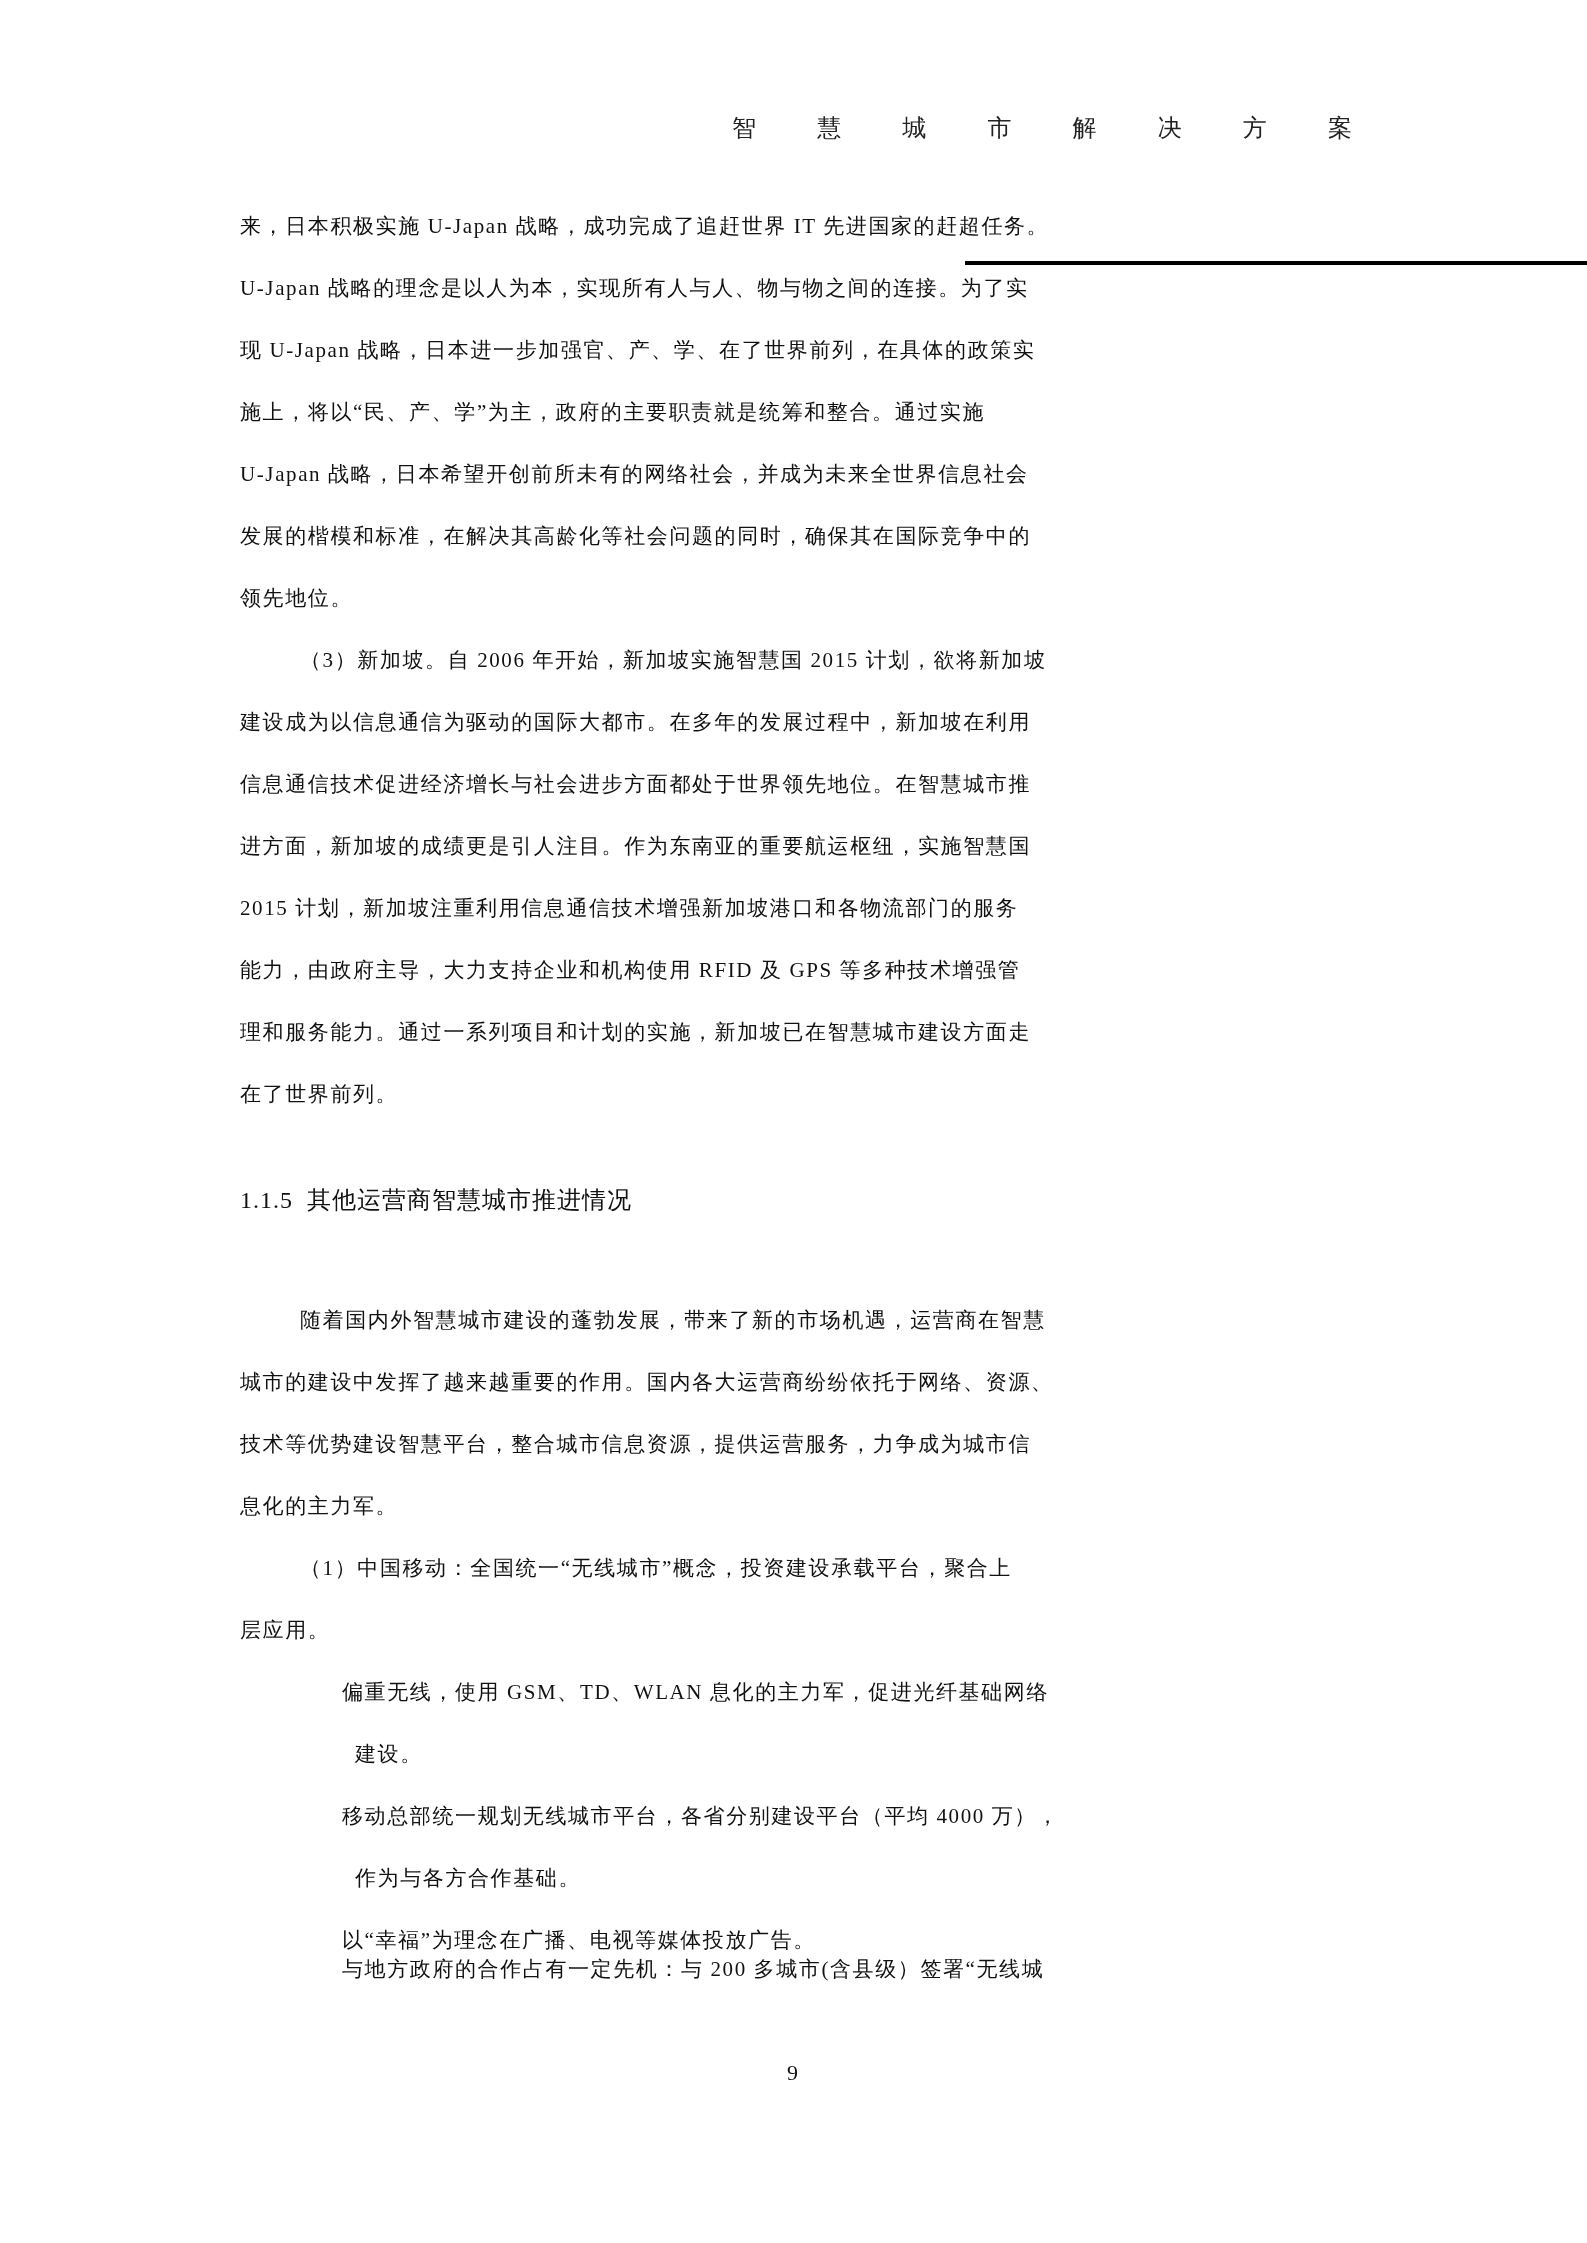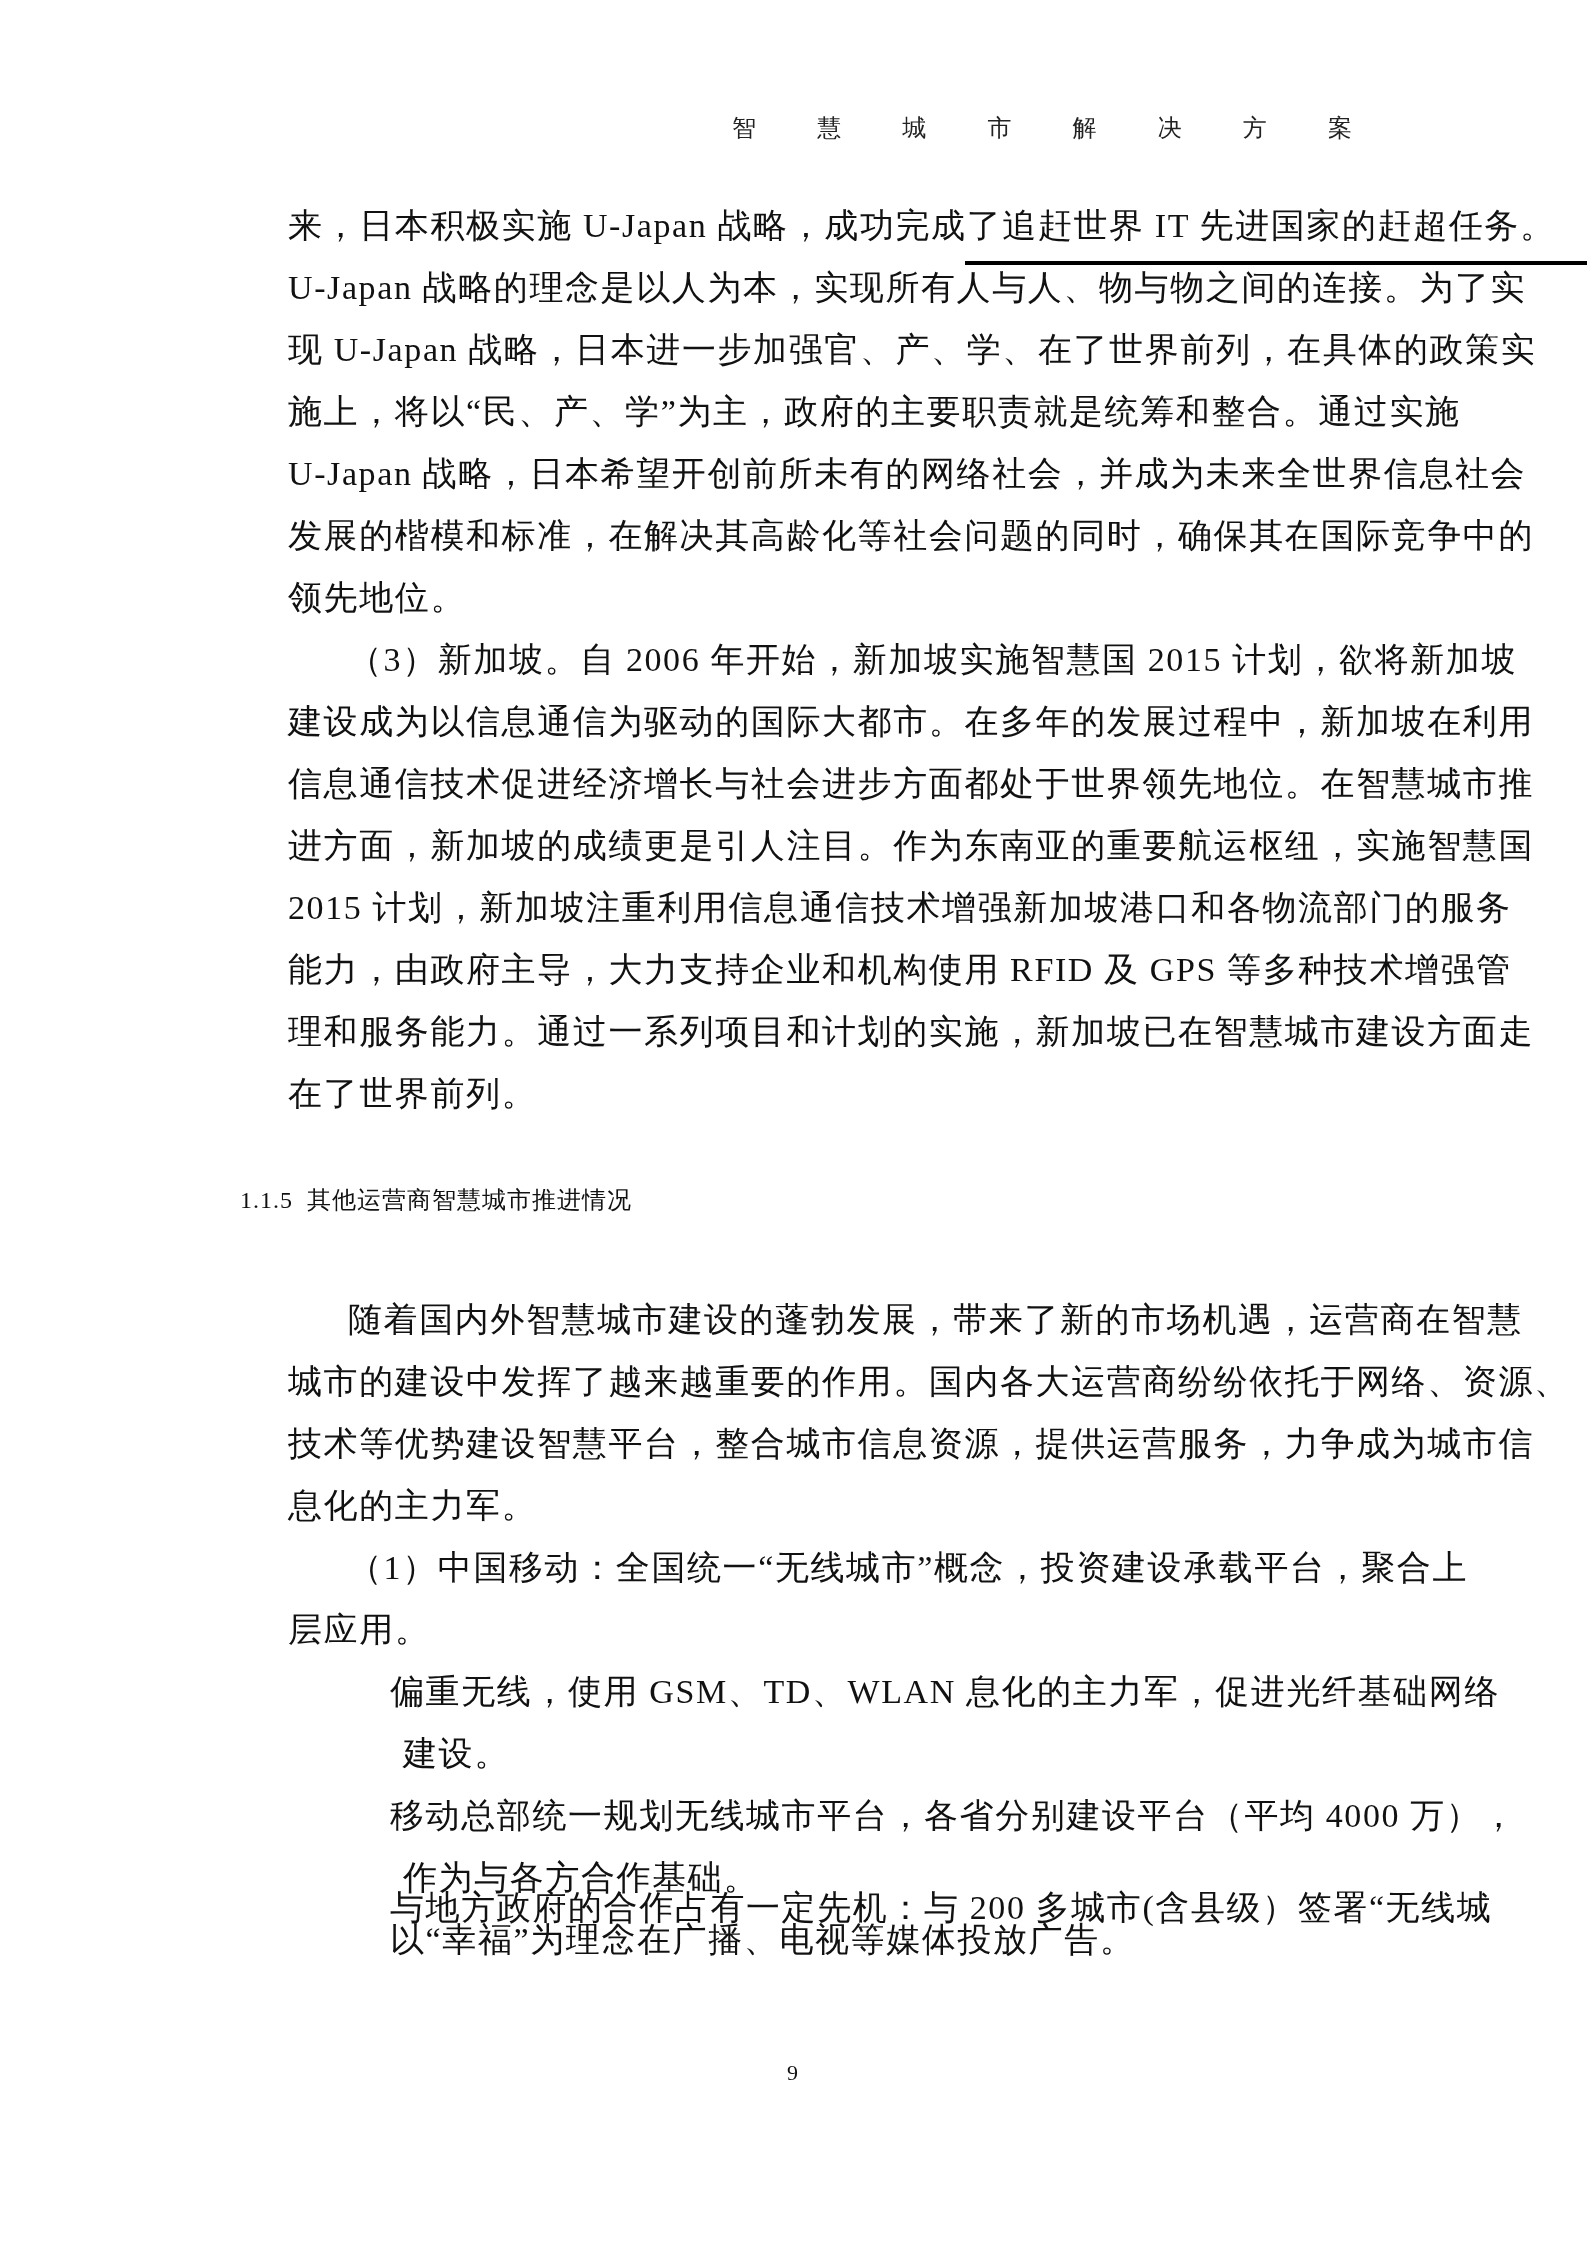--- a/index.html
+++ b/index.html
@@ -1,21 +1,21 @@
 <!DOCTYPE html>
 <html><head>
 <meta charset="utf-8">
 <style>
   html, body { margin: 0; padding: 0; background: #ffffff; }
   body { width: 1587px; height: 2243px; position: relative; overflow: hidden;
          font-family: "Liberation Serif", "DejaVu Serif", serif; color: #111; }
   .header-title { position: absolute; top: 112px; left: 732px; width: 620px; height: 40px;
                   display: flex; justify-content: space-between; font-size: 24px; color: #222; }
   .header-rule { position: absolute; top: 261px; left: 965px; width: 622px; height: 4px; background: #000; }
-  .line { position: absolute; left: 240px; font-size: 34px; line-height: 40px; white-space: pre; letter-spacing: 1.6px; margin-left: 48px; }
+  .line { position: absolute; left: 240px; font-size: 21px; line-height: 40px; white-space: pre; letter-spacing: 1.6px; }
   .heading { position: absolute; left: 240px; top: 1178px; font-size: 24px; line-height: 44px; white-space: pre; letter-spacing: 1px; text-align: right; }
   .page-number { position: absolute; top: 2060px; left: 787px; font-size: 22px; }
 </style>
 </head>
 <body>
 
 <div class="header-title">
   <span>智</span>
   <span>慧</span>
   <span>城</span>
@@ -68,17 +68,17 @@
     <div class="line" style="top:1734px; left:355px">建设。</div>
   </div>
   <div>
     <div class="line" style="top:1796px; left:342px">移动总部统一规划无线城市平台，各省分别建设平台（平均 4000 万），</div>
     <div class="line" style="top:1858px; left:355px">作为与各方合作基础。</div>
   </div>
   <div>
     <div class="line" style="top:1920px; left:342px">以“幸福”为理念在广播、电视等媒体投放广告。</div>
   </div>
   <div>
-    <div class="line" style="top:1888px; left:342px">与地方政府的合作占有一定先机：与 200 多城市(含县级）签署“无线城</div>
+    <div class="line" style="top:1949px; left:342px">与地方政府的合作占有一定先机：与 200 多城市(含县级）签署“无线城</div>
   </div>
 </div>
 
 <div class="page-number">9</div>
 
 </body></html>

